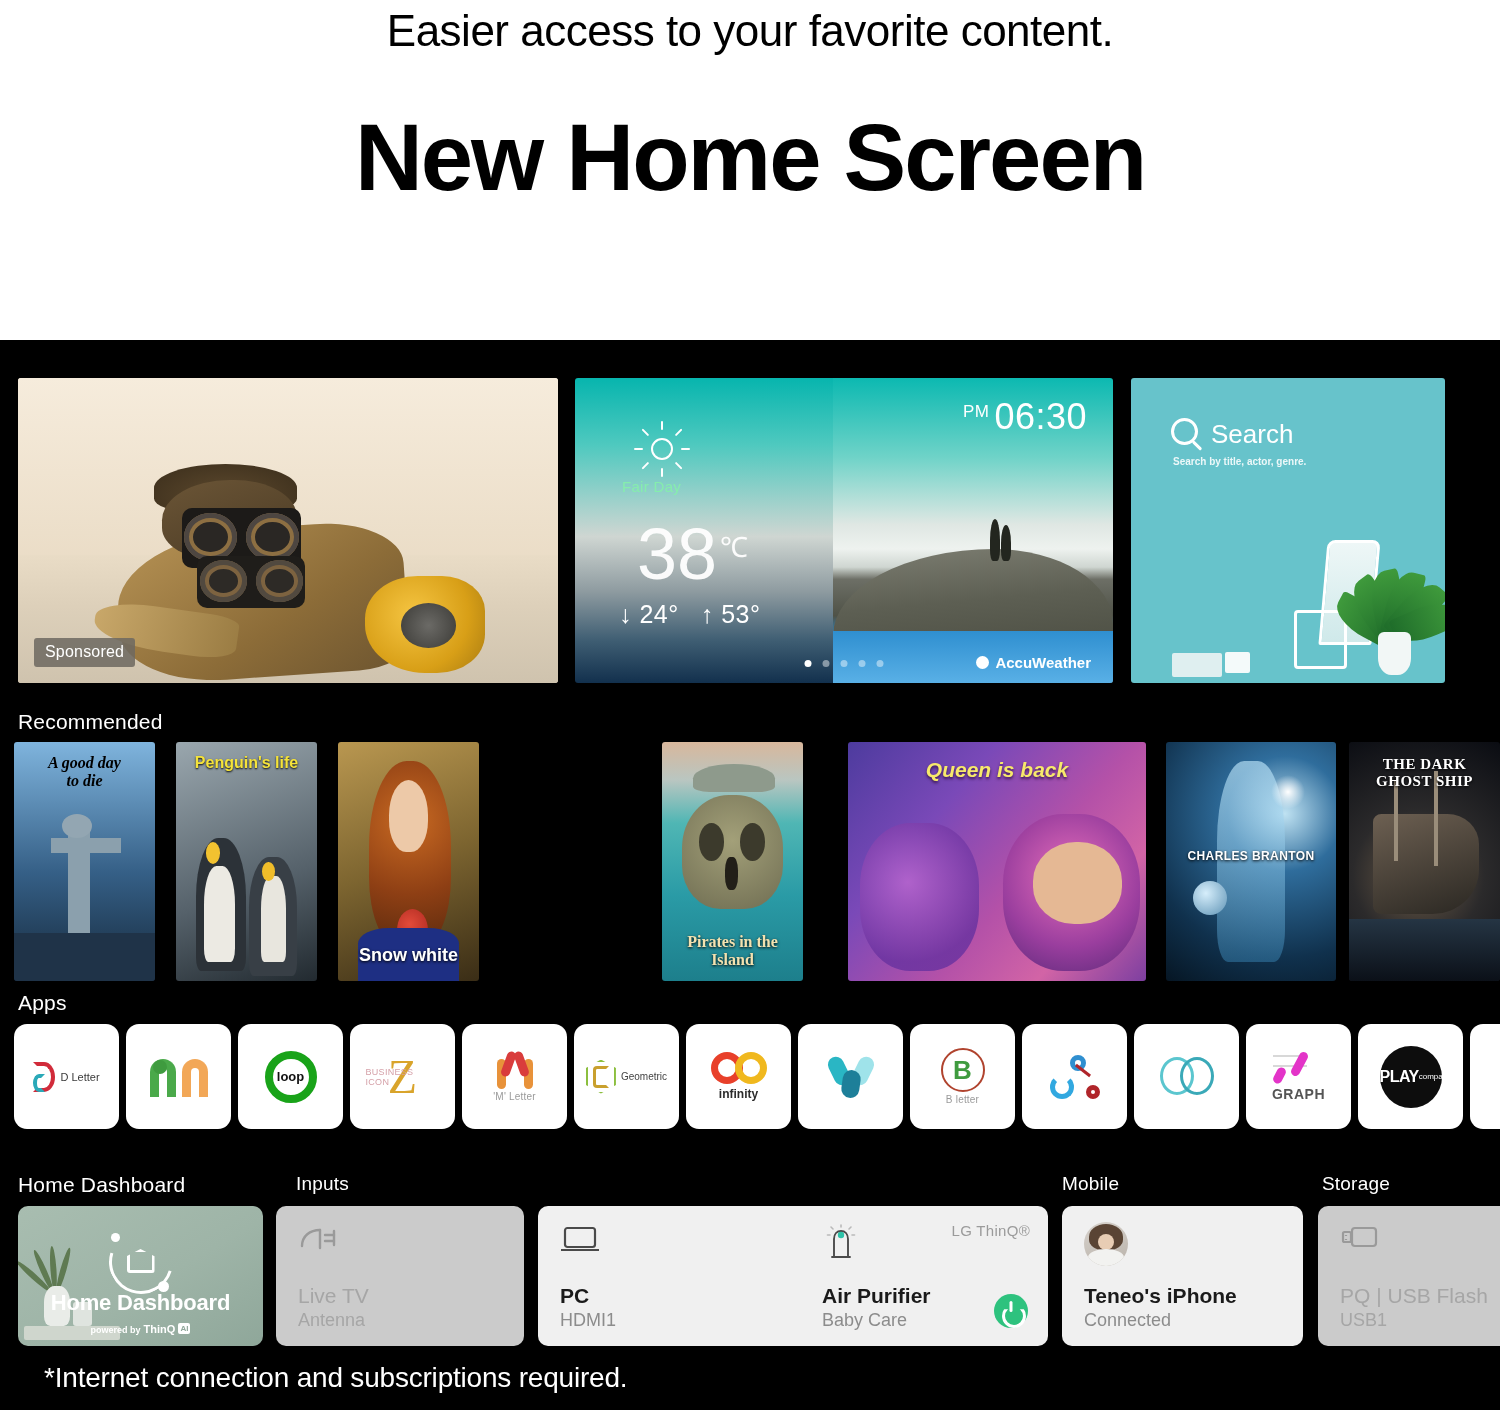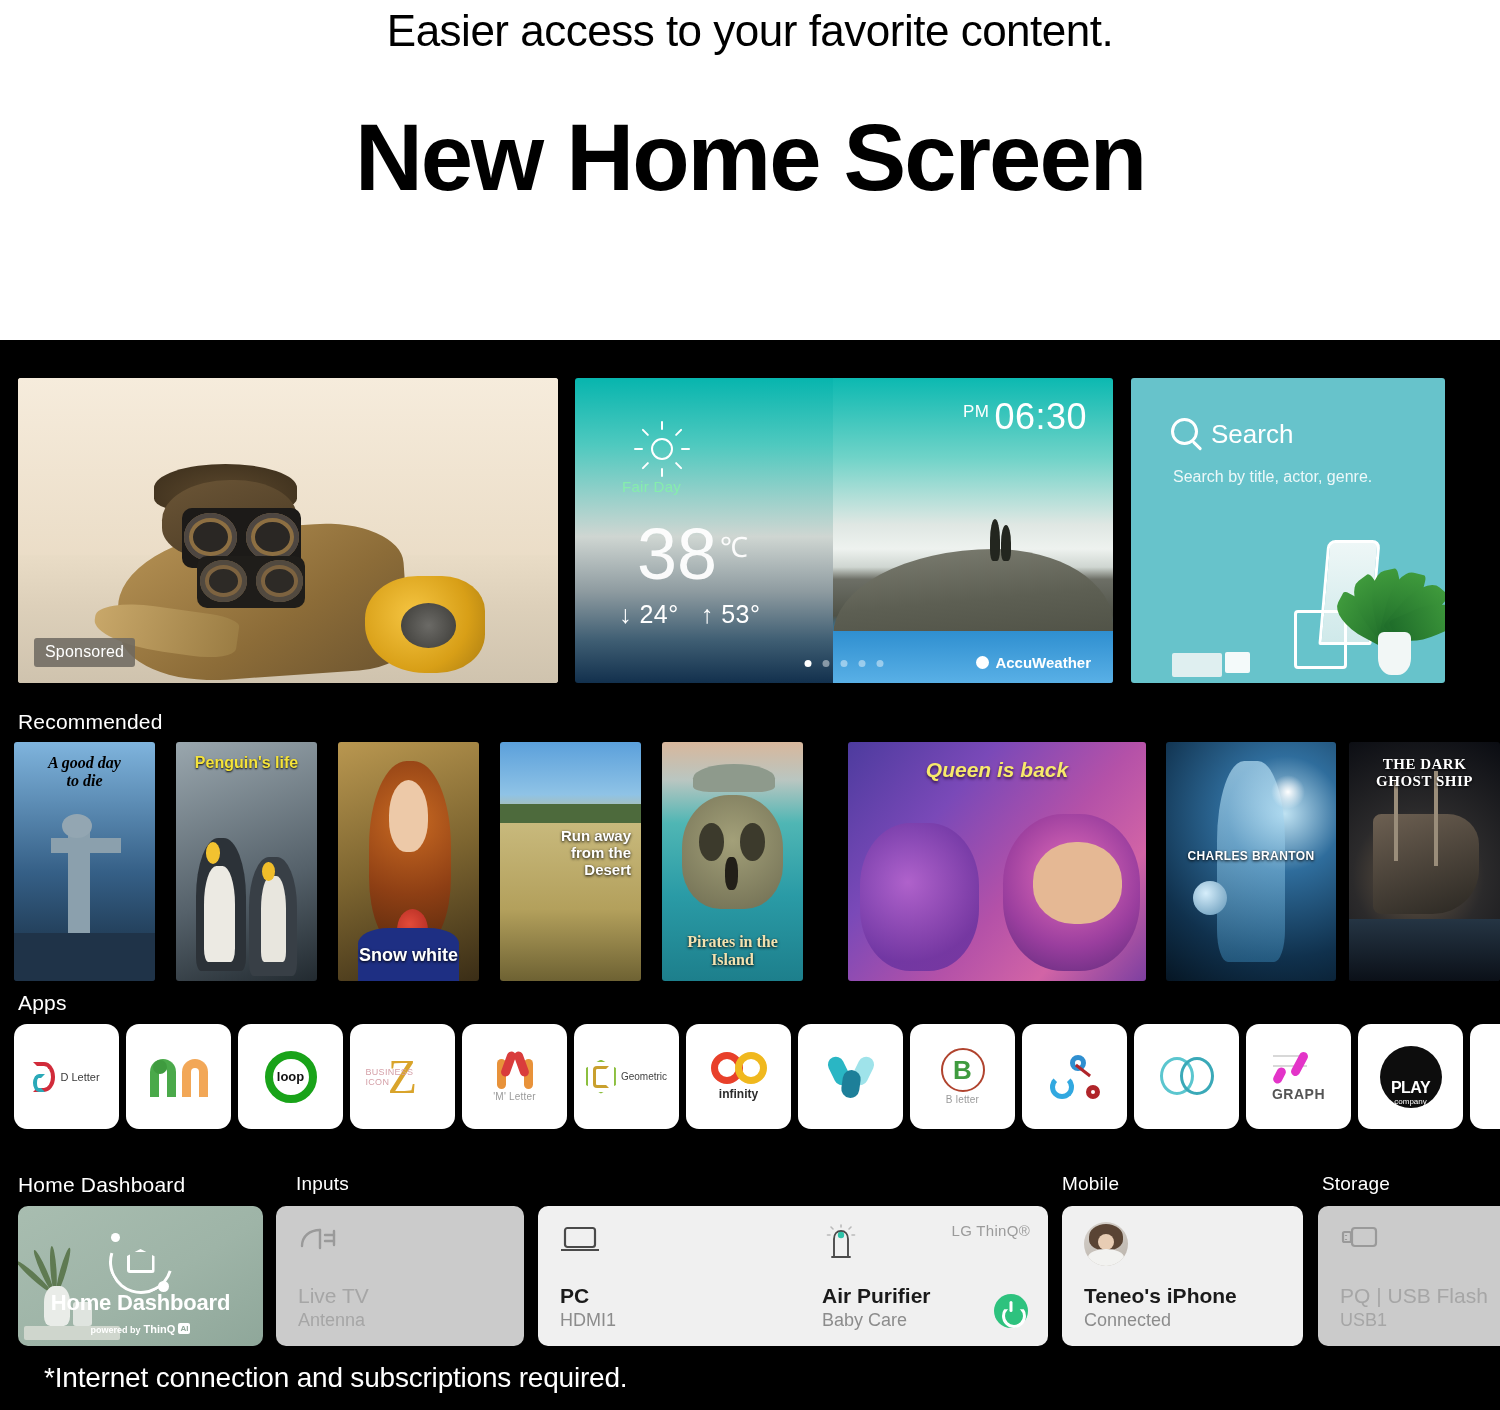--- a/index.html
+++ b/index.html
@@ -109,22 +109,22 @@
   .w-brand .bdot { width:13px; height:13px; border-radius:50%; background:#fff; }
 
   
   .searchcard { left:1131px; top:0; width:314px; height:305px; background:#67c3cb; }
   .sc-q { position:absolute; left:40px; top:40px; width:27px; height:27px;
     border:3px solid #fff; border-radius:50%; }
   .sc-q::after { content:""; position:absolute; right:-8px; bottom:-5px;
     width:12px; height:3px; background:#fff; border-radius:2px;
     transform:rotate(45deg); }
   .sc-title { position:absolute; left:80px; top:41px; color:#fff; font-size:26px; }
-  .sc-sub { position:absolute; left:42px; top:90px; color:rgba(255,255,255,.88);
-    font-size:16px; }
+  .sc-sub { position:absolute; left:42px; top:78px; color:rgba(255,255,255,.88);
+    font-size:10px;font-weight:bold; }
   .sc-chair { position:absolute; left:52%; bottom:6px; width:27%; height:44%; }
   .sc-chair .back { position:absolute; right:4%; bottom:24%; width:62%; height:78%;
     border:3px solid #fff; border-radius:8px 8px 2px 2px;
     background:linear-gradient(180deg,#eef7f7,#cfe9ea); transform:skewX(-5deg); }
   .sc-chair .seat { position:absolute; left:0; bottom:6%; width:62%; height:44%;
     border:3px solid #fff; border-radius:4px; }
   .sc-plant { position:absolute; right:5%; bottom:8px; width:22%; height:54%; }
   .sc-pot { position:absolute; left:26%; bottom:0; width:48%; height:26%;
     background:#f2f7f6; border-radius:6px 6px 40% 40%; }
   .sc-leaf { position:absolute; width:46%; height:40%; bottom:24%; left:27%;
@@ -344,28 +344,20 @@
     <div class="rec" style="left:338px; background:linear-gradient(160deg,#b99750,#7d6530 50%,#3a2d16);">
       <div style="position:absolute;left:22%;top:8%;width:58%;height:78%;background:radial-gradient(circle at 50% 32%,#c96a22,#8e3f14 55%,#5a2a0e);border-radius:46% 46% 38% 38%;"></div>
       <div style="position:absolute;left:36%;top:16%;width:28%;height:30%;background:#edc9a8;border-radius:50% 50% 44% 44%;"></div>
       <div style="position:absolute;left:42%;top:70%;width:22%;height:18%;background:radial-gradient(circle at 40% 35%,#e34b3a,#9c1f18);border-radius:50%;"></div>
       <div style="position:absolute;left:14%;bottom:0;width:72%;height:22%;background:#1e2f83;border-radius:30% 30% 0 0;"></div>
       <div class="rec-txt" style="bottom:16px;font-size:18px;">
         <span style="white-space:pre-line;color:#fff;text-shadow:0 1px 3px #000;">Snow white</span>
       </div>
     </div>
 
-    <div class="rec" style="left:500px; background:linear-gradient(180deg,#5ba0db 0%,#8fc3e6 22%,#c8b97c 34%,#b3a05c 70%,#6e6233 100%);">
-      <div style="position:absolute;left:0;top:26%;width:100%;height:8%;background:#4d6a3c;"></div>
-      <div class="rec-txt" style="top:36%;font-size:15px;text-align:right;padding-right:10px;">
-        <span style="white-space:pre-line;color:#fff;text-shadow:0 1px 3px #000;">Run away
-from the
-Desert</span>
-      </div>
-    </div>
 
     <div class="rec" style="left:662px; background:linear-gradient(180deg,#d8b79c 0%,#b9c6c1 16%,#4fb6b4 34%,#2a9ba6 64%,#1d7f8c 100%);">
       <div style="position:absolute;left:22%;top:9%;width:58%;height:12%;background:#8e9a8c;border-radius:50% 50% 20% 20%;"></div>
       <div style="position:absolute;left:14%;top:22%;width:72%;height:48%;background:radial-gradient(circle at 50% 40%,#a3a079,#6f6d52);border-radius:46% 46% 38% 38%;"></div>
       <div style="position:absolute;left:26%;top:34%;width:18%;height:16%;background:#3c3a2c;border-radius:50%;"></div>
       <div style="position:absolute;left:55%;top:34%;width:18%;height:16%;background:#3c3a2c;border-radius:50%;"></div>
       <div style="position:absolute;left:45%;top:48%;width:9%;height:14%;background:#221f18;border-radius:40%;"></div>
       <div class="rec-txt" style="bottom:12px;font-size:16px;font-family:'Liberation Serif',serif;">
         <span style="white-space:pre-line;color:#f3e2b0;text-shadow:0 1px 3px #000;">Pirates in the
 Island</span>
@@ -524,21 +516,21 @@
           <div style="position:absolute;left:2px;top:14px;width:34px;height:2px;background:#d8d8d8;"></div>
           <div style="position:absolute;left:24px;top:0;width:9px;height:26px;background:#e334c8;border-radius:5px;transform:rotate(28deg);"></div>
           <div style="position:absolute;left:4px;top:16px;width:9px;height:17px;background:#e334c8;border-radius:5px;transform:rotate(28deg);"></div>
         </div>
         <span style="font-size:14px;font-weight:700;color:#555;letter-spacing:.5px;margin-top:1px;">GRAPH</span>
       </div>
     </div>
 
     <div class="app" style="left:1358px">
       <div class="app-in">
-        <div style="width:62px;height:62px;border-radius:50%;background:#0d0d0d;display:flex;flex-direction:column;align-items:center;justify-content:flex-end;">
+        <div style="width:62px;height:62px;border-radius:50%;background:#0d0d0d;display:flex;flex-direction:row;align-items:center;justify-content:flex-start;">
           <span style="font-size:16px;font-weight:700;color:#fff;line-height:1;letter-spacing:-.5px;">PLAY</span>
           <span style="font-size:8px;color:#fff;line-height:1.4;">company</span>
         </div>
       </div>
     </div>
 
     <div class="app" style="left:1470px; width:105px;">
       <div class="app-in"></div>
     </div>
   </div>

